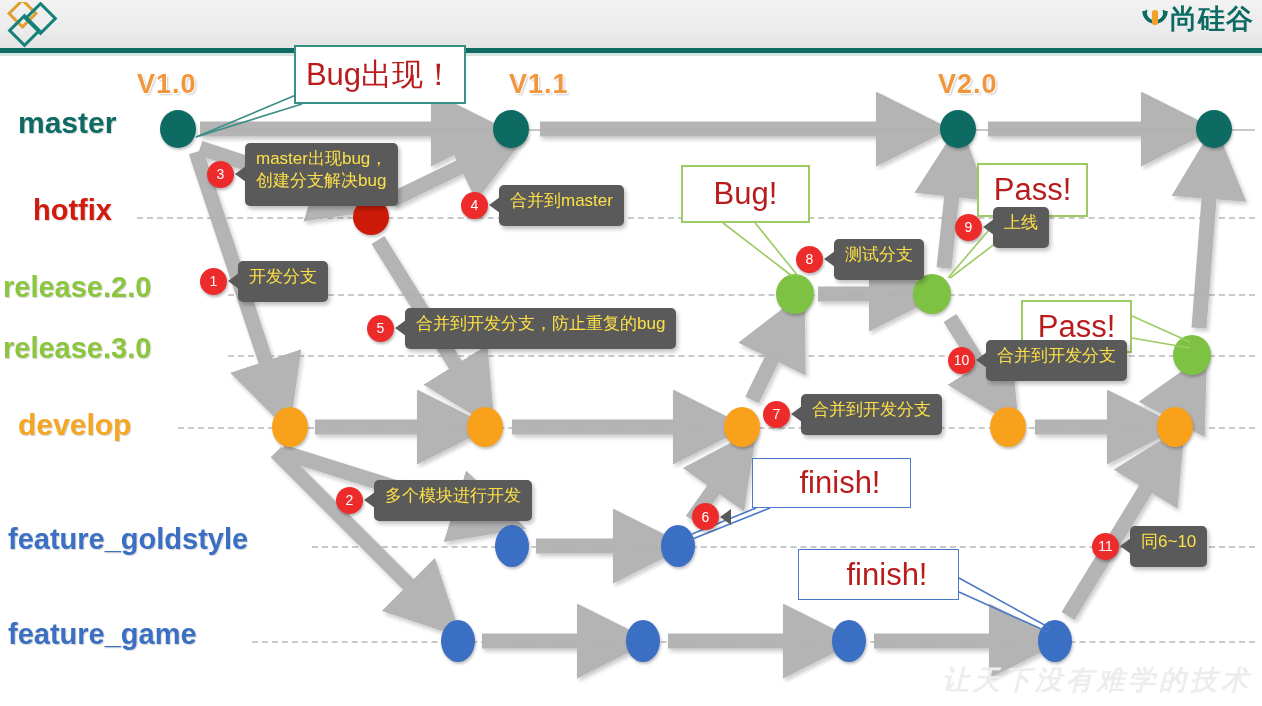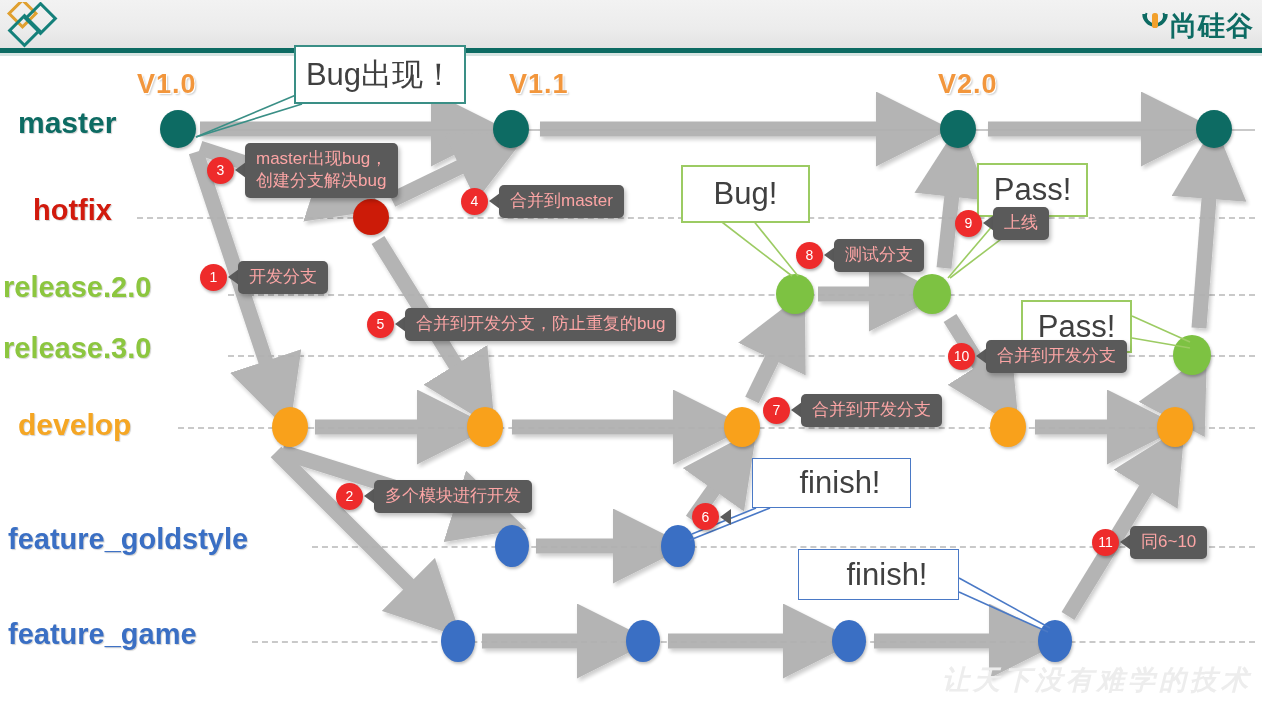--- a/index.html
+++ b/index.html
@@ -20,21 +20,21 @@
     position:absolute;left:0;top:48px;width:1262px;height:5px;
     background:#0d6b63;
   }
   .header-rule-b{
     position:absolute;left:0;top:53px;width:1262px;height:3px;
     background:#d7e4e2;
   }
   .logo-mark{position:absolute;left:4px;top:2px;width:56px;height:48px;}
   .brand{
     position:absolute;right:8px;top:6px;height:40px;
-    display:flex;align-items:center;
+    display:flex;align-items:flex-start;
   }
   .brand-text{
     font-size:27px;font-weight:bold;color:#0d6b63;
     letter-spacing:1px;line-height:1;
   }
   .page-title{
     position:absolute;left:131px;top:4px;
     font-size:33px;color:#2b2b2b;letter-spacing:1px;
   }
 
@@ -58,41 +58,41 @@
     position:absolute;font-size:27px;font-weight:bold;color:#f2963c;
     text-shadow:1px 1px 0 #fff,2px 2px 2px rgba(0,0,0,.2);
     letter-spacing:1px;
   }
 
   
   .callout{
     position:absolute;display:flex;align-items:center;
   }
   .callout .bubble{
-    background:#5a5a5a;color:#fca5a5;border-radius:5px;
-    padding:5px 11px 6px 11px;font-size:17px;line-height:1.28;
+    background:#5a5a5a;color:#fde047;border-radius:5px;
+    padding:5px 11px 14px 11px;font-size:17px;line-height:1.28;
     box-shadow:2px 3px 4px rgba(0,0,0,.25);white-space:pre-line;
   }
   .callout .tip{
     width:0;height:0;margin-right:-1px;
     border-top:8px solid transparent;border-bottom:8px solid transparent;
     border-right:11px solid #5a5a5a;
   }
   .badge{
     width:27px;height:27px;border-radius:50%;background:#ee2b2b;
     color:#fff;font-size:14px;display:flex;align-items:center;
     justify-content:center;margin-right:1px;flex:0 0 auto;
     box-shadow:1px 2px 3px rgba(0,0,0,.3);
   }
 
   
   .speech{
     position:absolute;background:#fff;
     display:flex;align-items:center;justify-content:center;
-    font-size:30px;color:#404040;box-sizing:border-box;
+    font-size:30px;color:#b91c1c;box-sizing:border-box;
   }
   .speech.green{border:2px solid #9ccb63;}
   .speech.teal{border:2px solid #3a8f86;}
   .speech.blue{border:1.5px solid #4a79c6;padding-left:17px;}
   .speech.blue span{font-size:31px;}
 
   .watermark{
     position:absolute;right:10px;bottom:8px;
     font-size:27px;color:#ededed;font-style:italic;
     letter-spacing:4px;font-family:"DejaVu Serif",serif;font-weight:bold;

